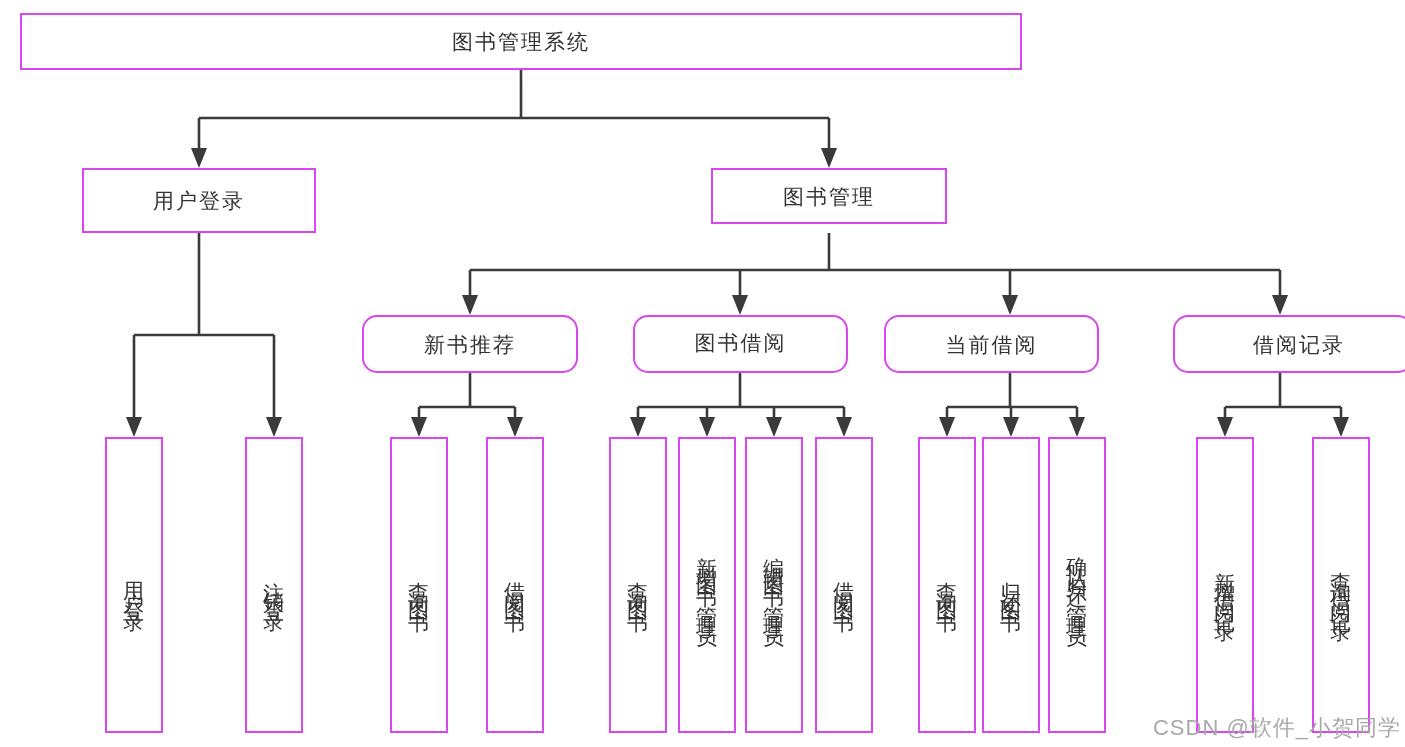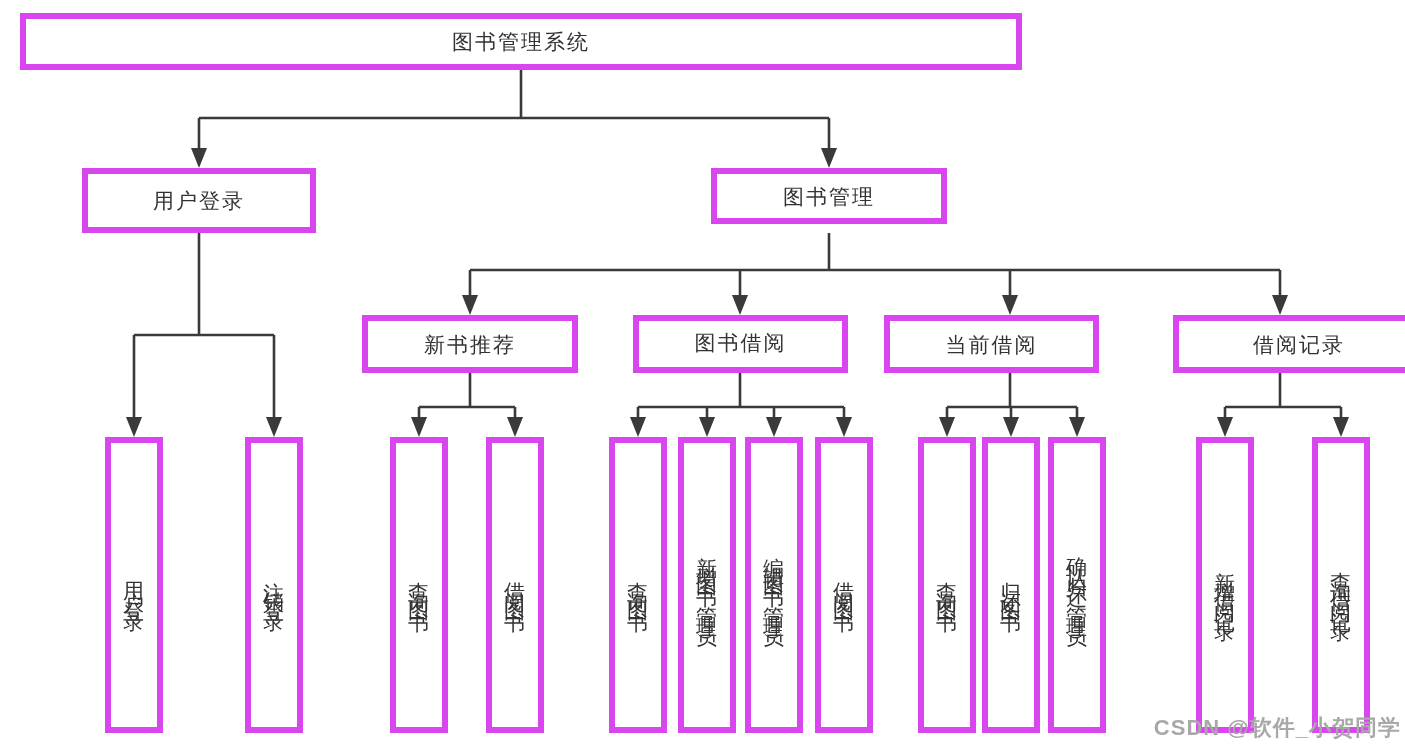--- a/index.html
+++ b/index.html
@@ -20,21 +20,21 @@
     left: 0;
     top: 0;
     width: 1405px;
     height: 747px;
     z-index: 1;
   }
   .node {
     position: absolute;
     box-sizing: border-box;
     background: #ffffff;
-    border: 6px solid #d946ef;
+    border: 2px solid #d946ef;
     color: #333333;
     display: flex;
     align-items: center;
     justify-content: center;
     text-align: right;
     z-index: 2;
     font-size: 21px;
     letter-spacing: 2px;
   }
   .node.h-node {
@@ -44,21 +44,21 @@
     writing-mode: vertical-rl;
     text-orientation: mixed;
     letter-spacing: 10px;
     line-height: 1;
     font-size: 21px;
   }
   
   .root-box   { left: 20px;  top: 13px;  width: 1002px; height: 57px; }
   .lvl2-a     { left: 82px;  top: 168px; width: 234px;  height: 65px; }
   .lvl2-b     { left: 711px; top: 168px; width: 236px;  height: 56px; }
-  .lvl3       { top: 315px; height: 58px; }
+  .lvl3       { top: 315px; height: 58px; border-radius: 15px; }
   .lvl3-a     { left: 362px;  width: 216px; }
   .lvl3-b     { left: 633px;  width: 215px; font-family: Liberation Mono, monospace; }
   .lvl3-c     { left: 884px;  width: 215px; }
   .lvl3-d     { left: 1173px; width: 240px; padding-left: 12px; }
   
   .leaf { top: 437px; width: 58px; height: 296px; }
   .leaf-1  { left: 105px; }
   .leaf-2  { left: 245px; }
   .leaf-3  { left: 390px; }
   .leaf-4  { left: 486px; }
@@ -73,21 +73,20 @@
   .leaf-13 { left: 1312px; }
   .watermark {
     position: absolute;
     right: 4px;
     bottom: 4px;
     font-size: 22px;
     color: #a8a8a8;
     letter-spacing: 1px;
     z-index: 3;
     white-space: nowrap;
-    font-weight: bold;
   }
 </style>
 </head>
 <body>
 
 <div class="stage">
 
   <svg class="connectors" viewBox="0 0 1405 747" xmlns="http://www.w3.org/2000/svg">
     <g stroke="#3a3a3a" stroke-width="2.6" fill="none">
 

